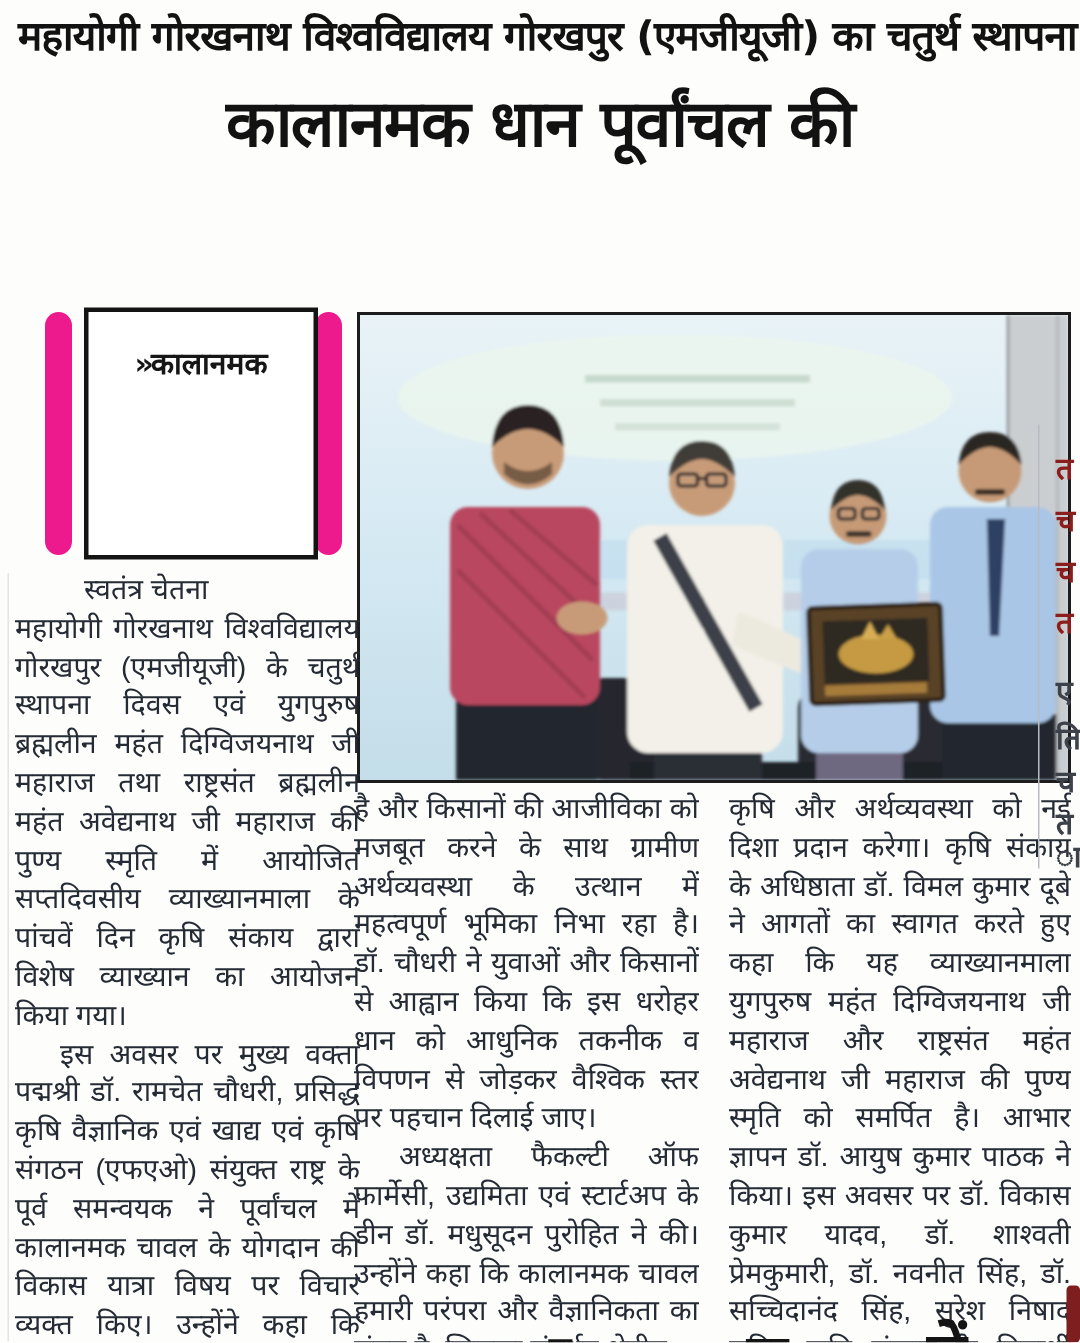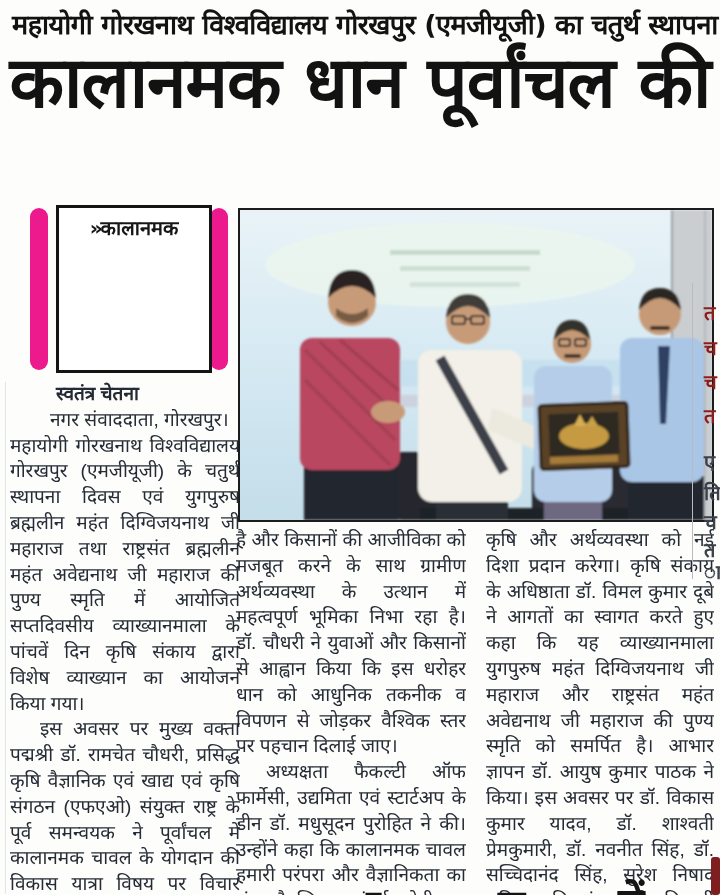--- a/index.html
+++ b/index.html
@@ -10,53 +10,53 @@
   
   .kicker{
     position:absolute;left:12px;top:8px;width:700px;
     font-family:"DejaVu Sans","Liberation Sans",sans-serif;
     font-weight:bold;font-size:27px;line-height:34px;color:#121212;
     white-space:nowrap;letter-spacing:-0.5px;
   }
   .headline{
     position:absolute;left:0;top:46px;width:720px;text-align:center;
     font-family:"DejaVu Sans","Liberation Sans",sans-serif;
-    font-weight:bold;color:#121212;font-size:71px;line-height:74px;
+    font-weight:bold;color:#121212;font-size:43px;line-height:74px;
     letter-spacing:-1px;
   }
   .headline .hl{display:block;}
   
   .pullquote{position:absolute;left:30px;top:205px;width:198px;height:168px;}
   .pq-bar{position:absolute;top:3px;bottom:3px;width:18px;background:#ec1a8c;border-radius:9px;}
   .pq-bar.left{left:0;}
   .pq-bar.right{right:0;}
   .pq-box{
     position:absolute;left:26px;right:16px;top:0;bottom:0;background:#ffffff;
     border:3px solid #141414;box-sizing:border-box;text-align:center;
     font-family:"DejaVu Sans","Liberation Sans",sans-serif;
     font-weight:bold;font-size:20px;line-height:31px;color:#161616;
-    padding-top:5px;
+    padding-top:19px;
   }
   .pq-chevron{font-weight:bold;letter-spacing:-2px;}
   
   .photo{
     position:absolute;left:238px;top:208px;width:476px;height:314px;
     border:2px solid #1c1c1c;box-sizing:border-box;background:#dcecf4;
   }
   
   .bodycol{
     position:absolute;text-align:justify;font-size:19px;line-height:25.8px;
     color:#252b35;letter-spacing:0;
   }
   .col1{left:10px;top:381px;width:230px;height:514px;overflow:hidden;}
   .col2{left:236px;top:527px;width:230px;height:368px;overflow:hidden;}
   .col3{left:486px;top:527px;width:228px;height:368px;overflow:hidden;}
   .bodycol p{margin:0;}
   .bodycol p.indent{text-indent:30px;}
-  .credit{display:block;text-indent:46px;font-weight:bold;}
+  .credit{display:block;text-indent:46px;font-weight:normal;}
   .dateline{display:block;text-indent:40px;}
   
   .rule-right{position:absolute;left:692px;top:283px;width:1px;height:296px;background:#b8bcc2;}
   .rule-left{position:absolute;left:5px;top:382px;width:1px;height:512px;background:#e2e4e8;}
   .frag{position:absolute;left:704px;font-weight:bold;font-size:20px;line-height:20px;}
   .frag.red{color:#8b1d1d;}
   .frag.dark{color:#3c414a;}
   .bfrag{position:absolute;font-family:"DejaVu Sans","Liberation Sans",sans-serif;font-weight:bold;color:#141414;}
   .bfrag.f1{left:366px;top:880px;font-size:30px;}
   .bfrag.f2{left:498px;top:873px;font-size:46px;}
@@ -163,21 +163,20 @@
           <polygon points="334,216 340,204 346,216" fill="#d8ae54"></polygon>
           <polygon points="346,216 352,206 358,216" fill="#caa048"></polygon>
           <rect x="310" y="246" width="68" height="7" fill="#a67c3a" transform="rotate(-2 344 249)"></rect>
         </g>
       </g>
     </svg>
   </div>
 
   <div class="bodycol col1">
     <span class="credit">स्वतंत्र चेतना</span>
-    <span class="dateline">नगर संवाददाता, गोरखपुर।</span>
     <p>महायोगी गोरखनाथ विश्वविद्यालय गोरखपुर (एमजीयूजी) के चतुर्थ स्थापना दिवस एवं युगपुरुष ब्रह्मलीन महंत दिग्विजयनाथ जी महाराज तथा राष्ट्रसंत ब्रह्मलीन महंत अवेद्यनाथ जी महाराज की पुण्य स्मृति में आयोजित सप्तदिवसीय व्याख्यानमाला के पांचवें दिन कृषि संकाय द्वारा विशेष व्याख्यान का आयोजन किया गया।</p>
     <p class="indent">इस अवसर पर मुख्य वक्ता पद्मश्री डॉ. रामचेत चौधरी, प्रसिद्ध कृषि वैज्ञानिक एवं खाद्य एवं कृषि संगठन (एफएओ) संयुक्त राष्ट्र के पूर्व समन्वयक ने पूर्वांचल में कालानमक चावल के योगदान की विकास यात्रा विषय पर विचार व्यक्त किए। उन्होंने कहा कि कालानमक धान पूर्वांचल की विशेष पहचान</p>
   </div>
 
   <div class="bodycol col2">
     <p>है और किसानों की आजीविका को मजबूत करने के साथ ग्रामीण अर्थव्यवस्था के उत्थान में महत्वपूर्ण भूमिका निभा रहा है। डॉ. चौधरी ने युवाओं और किसानों से आह्वान किया कि इस धरोहर धान को आधुनिक तकनीक व विपणन से जोड़कर वैश्विक स्तर पर पहचान दिलाई जाए।</p>
     <p class="indent">अध्यक्षता फैकल्टी ऑफ फार्मेसी, उद्यमिता एवं स्टार्टअप के डीन डॉ. मधुसूदन पुरोहित ने की। उन्होंने कहा कि कालानमक चावल हमारी परंपरा और वैज्ञानिकता का संगम है, जिसका संवर्धन क्षेत्रीय</p>
   </div>
 
   <div class="bodycol col3">

